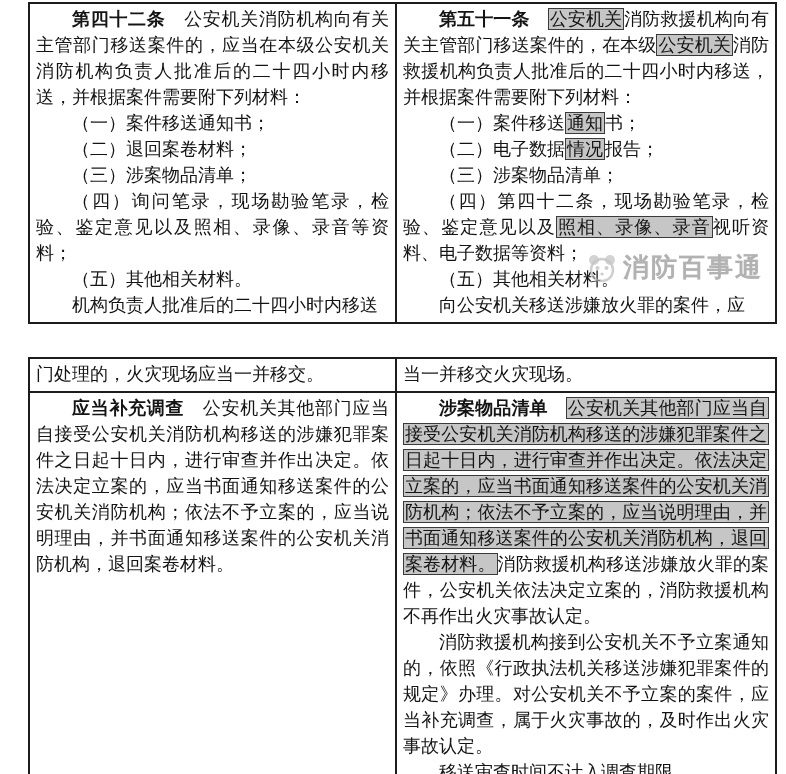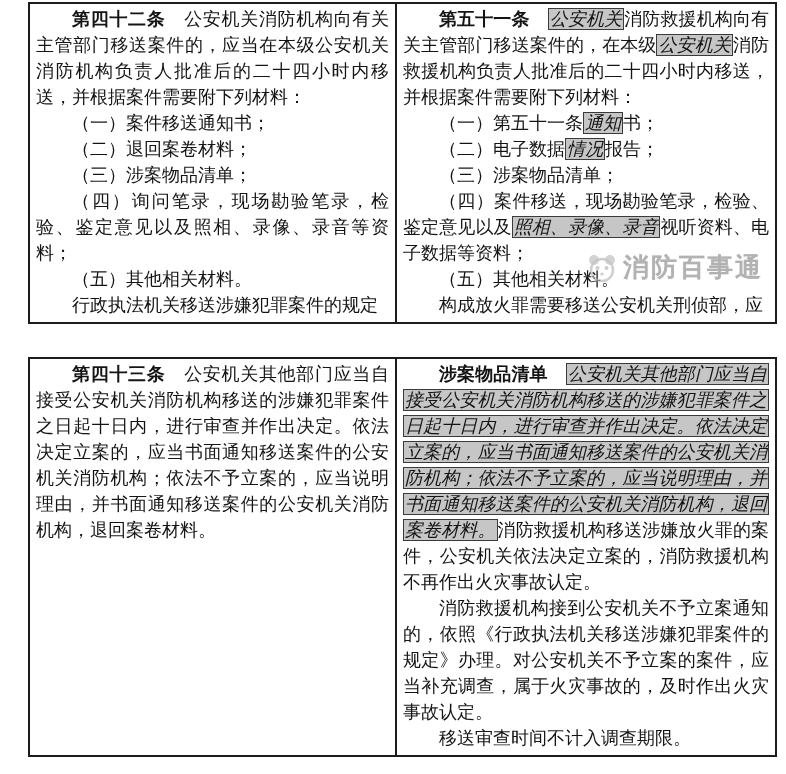--- a/index.html
+++ b/index.html
@@ -25,21 +25,20 @@
   .para{margin:0;text-align:justify;text-justify:inter-character;}
   .ind{text-indent:2em;}
   .run{white-space:pre-wrap;}
   .s-head{font-weight:bold;}
   .s-b{font-weight:normal;}
   .s-box{
     background:#c6c6c6;
     border:1.5px solid #3a3a3a;
     padding:0 1px;
     box-decoration-break:clone;
-    font-style:italic;
     -webkit-box-decoration-break:clone;
   }
   .watermark{
     position:absolute;
     left:585px;top:250px;
     display:flex;align-items:center;gap:4px;
     color:#9f9f9f;opacity:.8;
     font-size:26px;font-weight:bold;
     letter-spacing:2px;
     pointer-events:none;
@@ -60,46 +59,54 @@
       </colgroup>
     <tbody>
       <tr>
         <td class="cell">
             <p class="para ind"><span class="run s-head">第四十二条</span><span class="run s-n">　公安机关消防机构向有关主管部门移送案件的，应当在本级公安机关消防机构负责人批准后的二十四小时内移送，并根据案件需要附下列材料：</span></p>
             <p class="para ind"><span class="run s-n">（一）案件移送通知书；</span></p>
             <p class="para ind"><span class="run s-n">（二）退回案卷材料；</span></p>
             <p class="para ind"><span class="run s-n">（三）涉案物品清单；</span></p>
             <p class="para ind"><span class="run s-n">（四）询问笔录，现场勘验笔录，检验、鉴定意见以及照相、录像、录音等资料；</span></p>
             <p class="para ind"><span class="run s-n">（五）其他相关材料。</span></p>
-            <p class="para ind"><span class="run s-n">行政执法机关移送涉嫌犯罪案件的规定</span></p>
+            <p class="para ind"><span class="run s-n">机构负责人批准后的二十四小时内移送</span></p>
           </td>
         <td class="cell">
             <p class="para ind"><span class="run s-head">第五十一条</span><span class="run s-n">　</span><span class="run s-box">公安机关</span><span class="run s-n">消防</span><span class="run s-b">救援</span><span class="run s-n">机构向有关主管部门移送案件的，在本级</span><span class="run s-box">公安机关</span><span class="run s-n">消防</span><span class="run s-b">救援</span><span class="run s-n">机构负责人批准后的二十四小时内移送，并根据案件需要附下列材料：</span></p>
-            <p class="para ind"><span class="run s-n">（一）第五十一条</span><span class="run s-box">通知</span><span class="run s-n">书；</span></p>
+            <p class="para ind"><span class="run s-n">（一）案件移送</span><span class="run s-box">通知</span><span class="run s-n">书；</span></p>
             <p class="para ind"><span class="run s-n">（二）电子数据</span><span class="run s-box">情况</span><span class="run s-b">报告</span><span class="run s-n">；</span></p>
             <p class="para ind"><span class="run s-n">（三）涉案物品清单；</span></p>
-            <p class="para ind"><span class="run s-n">（四）案件移送，现场勘验笔录，检验、鉴定意见以及</span><span class="run s-box">照相、录像、录音</span><span class="run s-b">视听资料、电子数据</span><span class="run s-n">等资料；</span></p>
+            <p class="para ind"><span class="run s-n">（四）第四十二条，现场勘验笔录，检验、鉴定意见以及</span><span class="run s-box">照相、录像、录音</span><span class="run s-b">视听资料、电子数据</span><span class="run s-n">等资料；</span></p>
             <p class="para ind"><span class="run s-n">（五）其他相关材料。</span></p>
-            <p class="para ind"><span class="run s-b">构成放火罪需要移送公安机关刑侦部，应</span></p>
+            <p class="para ind"><span class="run s-b">向公安机关移送涉嫌放火罪的案件，应</span></p>
           </td>
       </tr>
     </tbody>
   </table>
 
   <div class="gap"></div>
 
   <table class="cmp t2">
     <colgroup>
         <col class="c-old">
         <col class="c-new">
       </colgroup>
     <tbody>
       <tr>
         <td class="cell">
-            <p class="para ind"><span class="run s-head">第四十三条</span><span class="run s-n">　公安机关其他部门应当自接受公安机关消防机构移送的涉嫌犯罪案件之日起十日内，进行审查并作出决定。依法决定立案的，应当书面通知移送案件的公安机关消防机构；依法不予立案的，应当说明理由，并书面通知移送案件的公安机关消防机构，退回案卷材料。</span></p>
+            <p class="para"><span class="run s-n">门处理的，火灾现场应当一并移交。</span></p>
+          </td>
+        <td class="cell">
+            <p class="para"><span class="run s-b">当一并移交火灾现场。</span></p>
+          </td>
+      </tr>
+      <tr>
+        <td class="cell">
+            <p class="para ind"><span class="run s-head">应当补充调查</span><span class="run s-n">　公安机关其他部门应当自接受公安机关消防机构移送的涉嫌犯罪案件之日起十日内，进行审查并作出决定。依法决定立案的，应当书面通知移送案件的公安机关消防机构；依法不予立案的，应当说明理由，并书面通知移送案件的公安机关消防机构，退回案卷材料。</span></p>
           </td>
         <td class="cell">
             <p class="para ind"><span class="run s-head">涉案物品清单</span><span class="run s-n">　</span><span class="run s-box">公安机关其他部门应当自接受公安机关消防机构移送的涉嫌犯罪案件之日起十日内，进行审查并作出决定。依法决定立案的，应当书面通知移送案件的公安机关消防机构；依法不予立案的，应当说明理由，并书面通知移送案件的公安机关消防机构，退回案卷材料。</span><span class="run s-b">消防救援机构移送涉嫌放火罪的案件，公安机关依法决定立案的，消防救援机构不再作出火灾事故认定。</span></p>
             <p class="para ind"><span class="run s-b">消防救援机构接到公安机关不予立案通知的，依照《行政执法机关移送涉嫌犯罪案件的规定》办理。对公安机关不予立案的案件，应当补充调查，属于火灾事故的，及时作出火灾事故认定。</span></p>
             <p class="para ind"><span class="run s-b">移送审查时间不计入调查期限。</span></p>
           </td>
       </tr>
     </tbody>
   </table>
 

